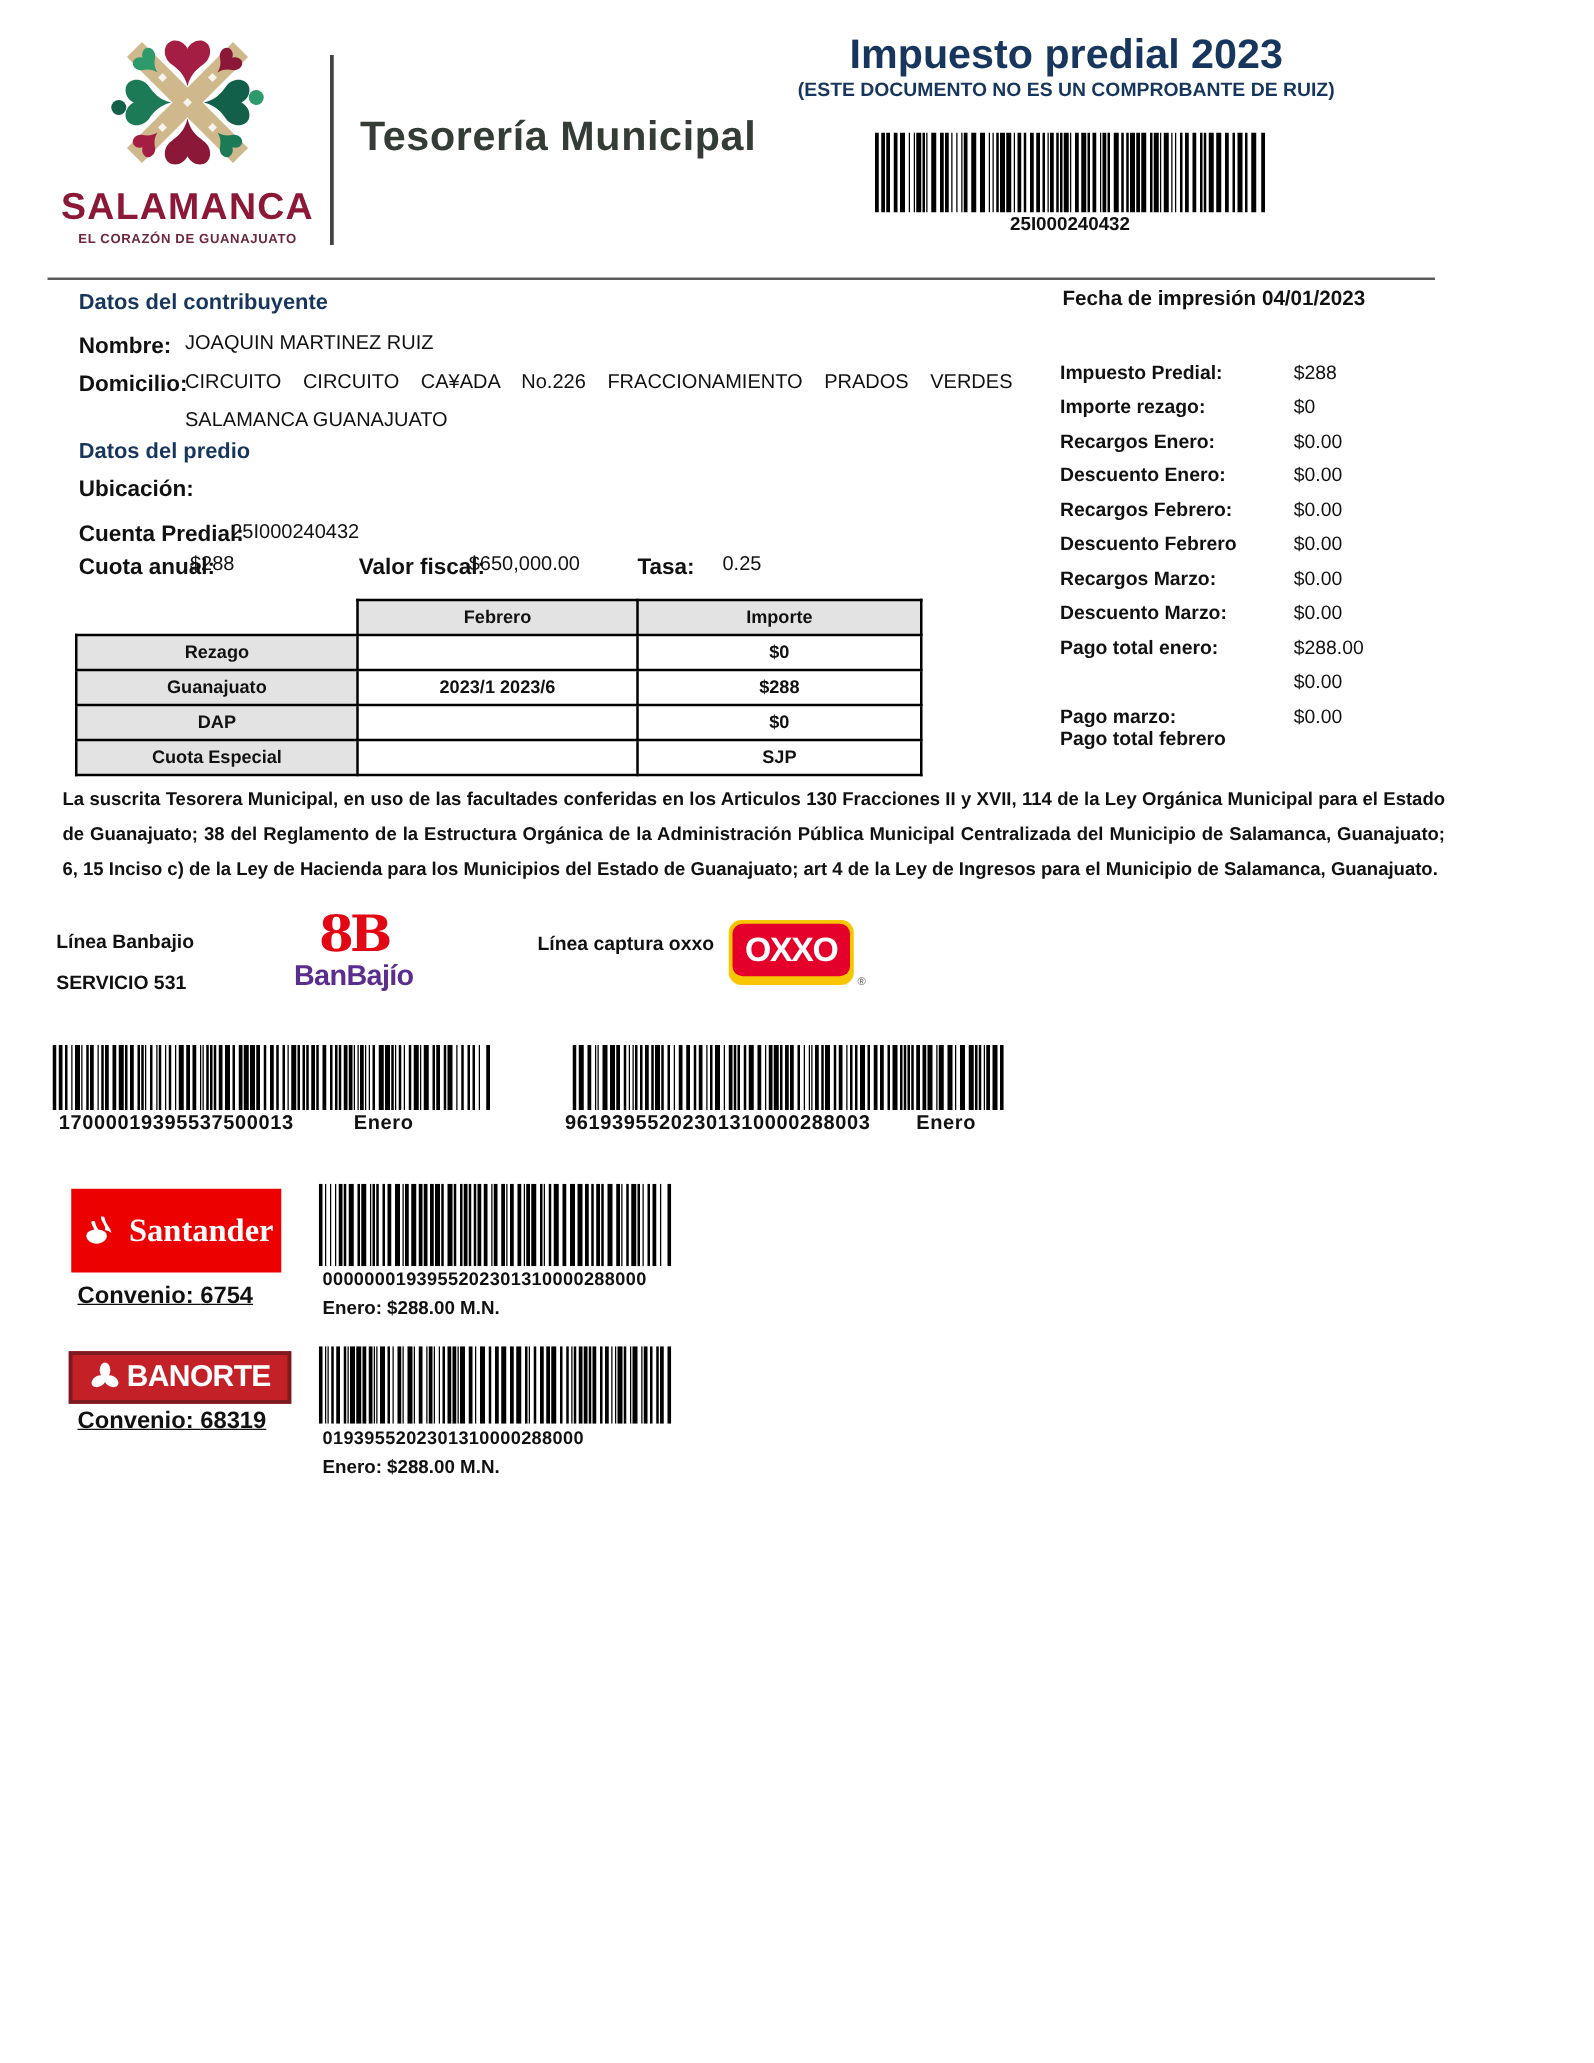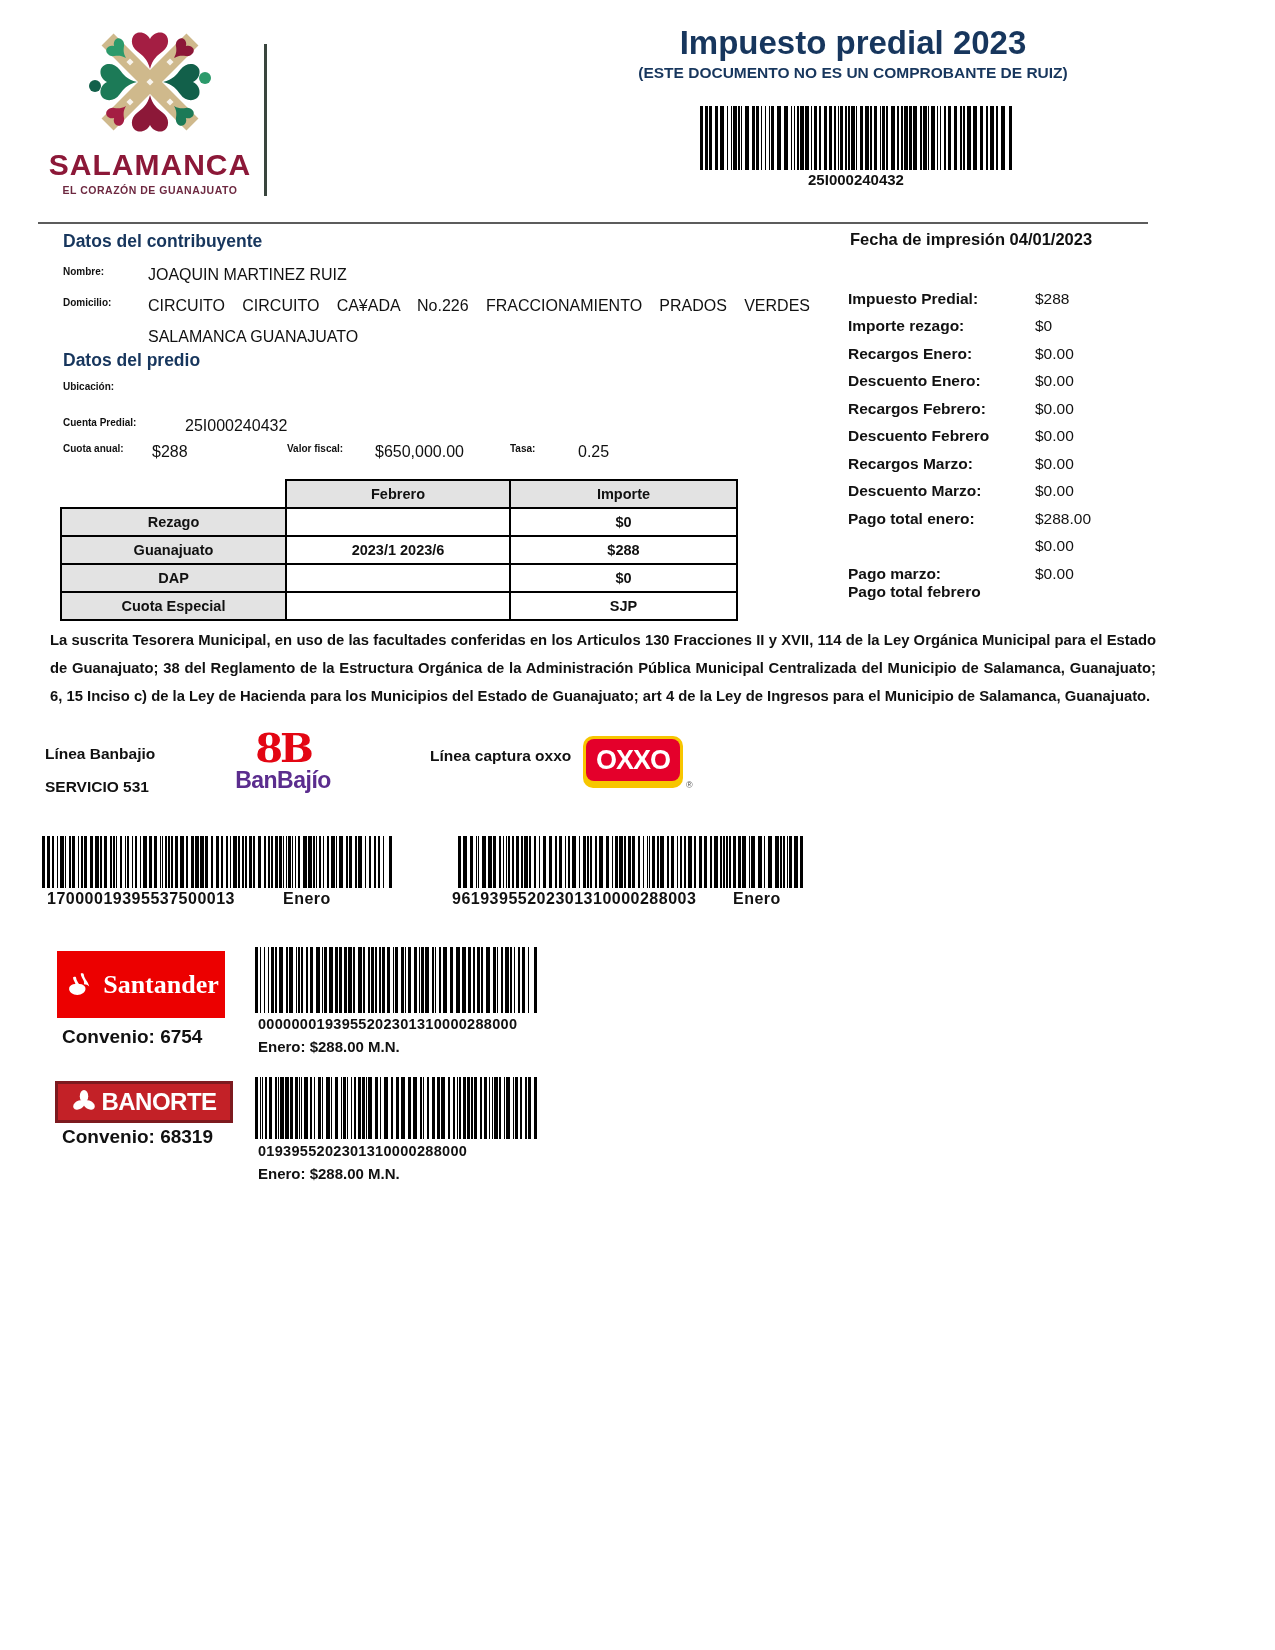--- a/index.html
+++ b/index.html
@@ -19,21 +19,21 @@
   .header-rule{left:38px;top:222px;width:1110px;height:2px;background:#5c5c5c;}
 
   
   .barcode{background:#fff;overflow:hidden;}
   .barcode i{position:absolute;top:0;bottom:0;background:#000;}
   .bc-header{left:700px;top:106px;width:312px;height:64px;}
   .bc-num-header{left:700px;top:171px;width:312px;text-align:center;font-weight:bold;font-size:15px;}
 
   
   .sec-title{font-size:17.5px;font-weight:bold;color:#17365d;}
-  .lbl{font-weight:bold;font-size:10px;color:#111;}
+  .lbl{font-weight:bold;font-size:18px;color:#111;}
   .val{font-size:16px;color:#111;}
   .addr1{width:662px;text-align:justify;text-align-last:justify;}
 
   
   table.charges{position:absolute;left:60px;top:479px;border-collapse:collapse;table-layout:fixed;}
   table.charges td,table.charges th{border:2px solid #000;font-size:14.5px;font-weight:bold;
       text-align:center;vertical-align:middle;height:26px;padding:0;}
   table.charges .noborder{border:none;background:#fff;}
   table.charges .gray{background:#e3e3e3;}
   table.charges col.c1{width:225px;} table.charges col.c2{width:224px;} table.charges col.c3{width:227px;}
@@ -57,21 +57,21 @@
              padding:3px 3px 7px 3px;box-sizing:border-box;}
   .oxxo-inner{background:#e4002b;border-radius:8px;color:#fff;font-weight:bold;font-size:27px;
               text-align:center;letter-spacing:-1px;padding:6px 0 5px 0;}
   .oxxo-r{left:686px;top:780px;font-size:9px;color:#555;}
   .mono-num{font-weight:bold;font-size:16px;letter-spacing:.5px;}
 
   .santander-logo{left:57px;top:951px;width:168px;height:67px;background:#ec0000;
       display:flex;align-items:center;justify-content:center;gap:6px;}
   .santander-word{color:#fff;font-family:"Liberation Serif","DejaVu Serif",serif;
       font-weight:bold;font-size:26px;}
-  .convenio{font-size:19px;font-weight:bold;}
+  .convenio{font-size:19px;font-weight:bold;text-decoration:underline;}
 
   .banorte-logo{left:55px;top:1081px;width:172px;height:36px;background:#c32127;
       border:3px solid #7d1a1f;display:flex;align-items:center;justify-content:center;gap:4px;}
   .banorte-word{color:#fff;font-weight:bold;font-size:24px;letter-spacing:-.5px;}
 
   .small-num{font-weight:bold;font-size:14.5px;letter-spacing:.3px;}
   .amt-line{font-weight:bold;font-size:15px;}
 </style>
 </head>
 <body>
@@ -102,20 +102,21 @@
         <path d="M0 0 C-2 -8 -6 -11 -10 -14 C-16 -18 -16 -27 -10 -29 C-6 -30 -2 -28 0 -24 C2 -28 6 -30 10 -29 C16 -27 16 -18 10 -14 C6 -11 2 -8 0 0 Z" transform="translate(24,24) rotate(135) scale(0.7)" fill="#1c7a57"></path>
         <circle cx="-55" cy="4" r="6" fill="#12604a"></circle>
         <circle cx="55" cy="-4" r="6" fill="#2c9a6b"></circle>
       </g>
     </svg>
     <div class="brand-name">SALAMANCA</div>
     <div class="brand-tagline">EL CORAZÓN DE GUANAJUATO</div>
   </div>
 
   <div class="abs divider-v"></div>
+  <div class="abs dept-name">Tesorería Municipal</div>
 
   <div class="abs title-block">
     <div class="doc-title">Impuesto predial 2023</div>
     <div class="doc-subtitle">(ESTE DOCUMENTO NO ES UN COMPROBANTE DE RUIZ)</div>
   </div>
 
   <div class="abs barcode bc-header">
       <i style="left:0;width:3px"></i>
       <i style="left:5px;width:3px"></i>
       <i style="left:9px;width:3px"></i>

